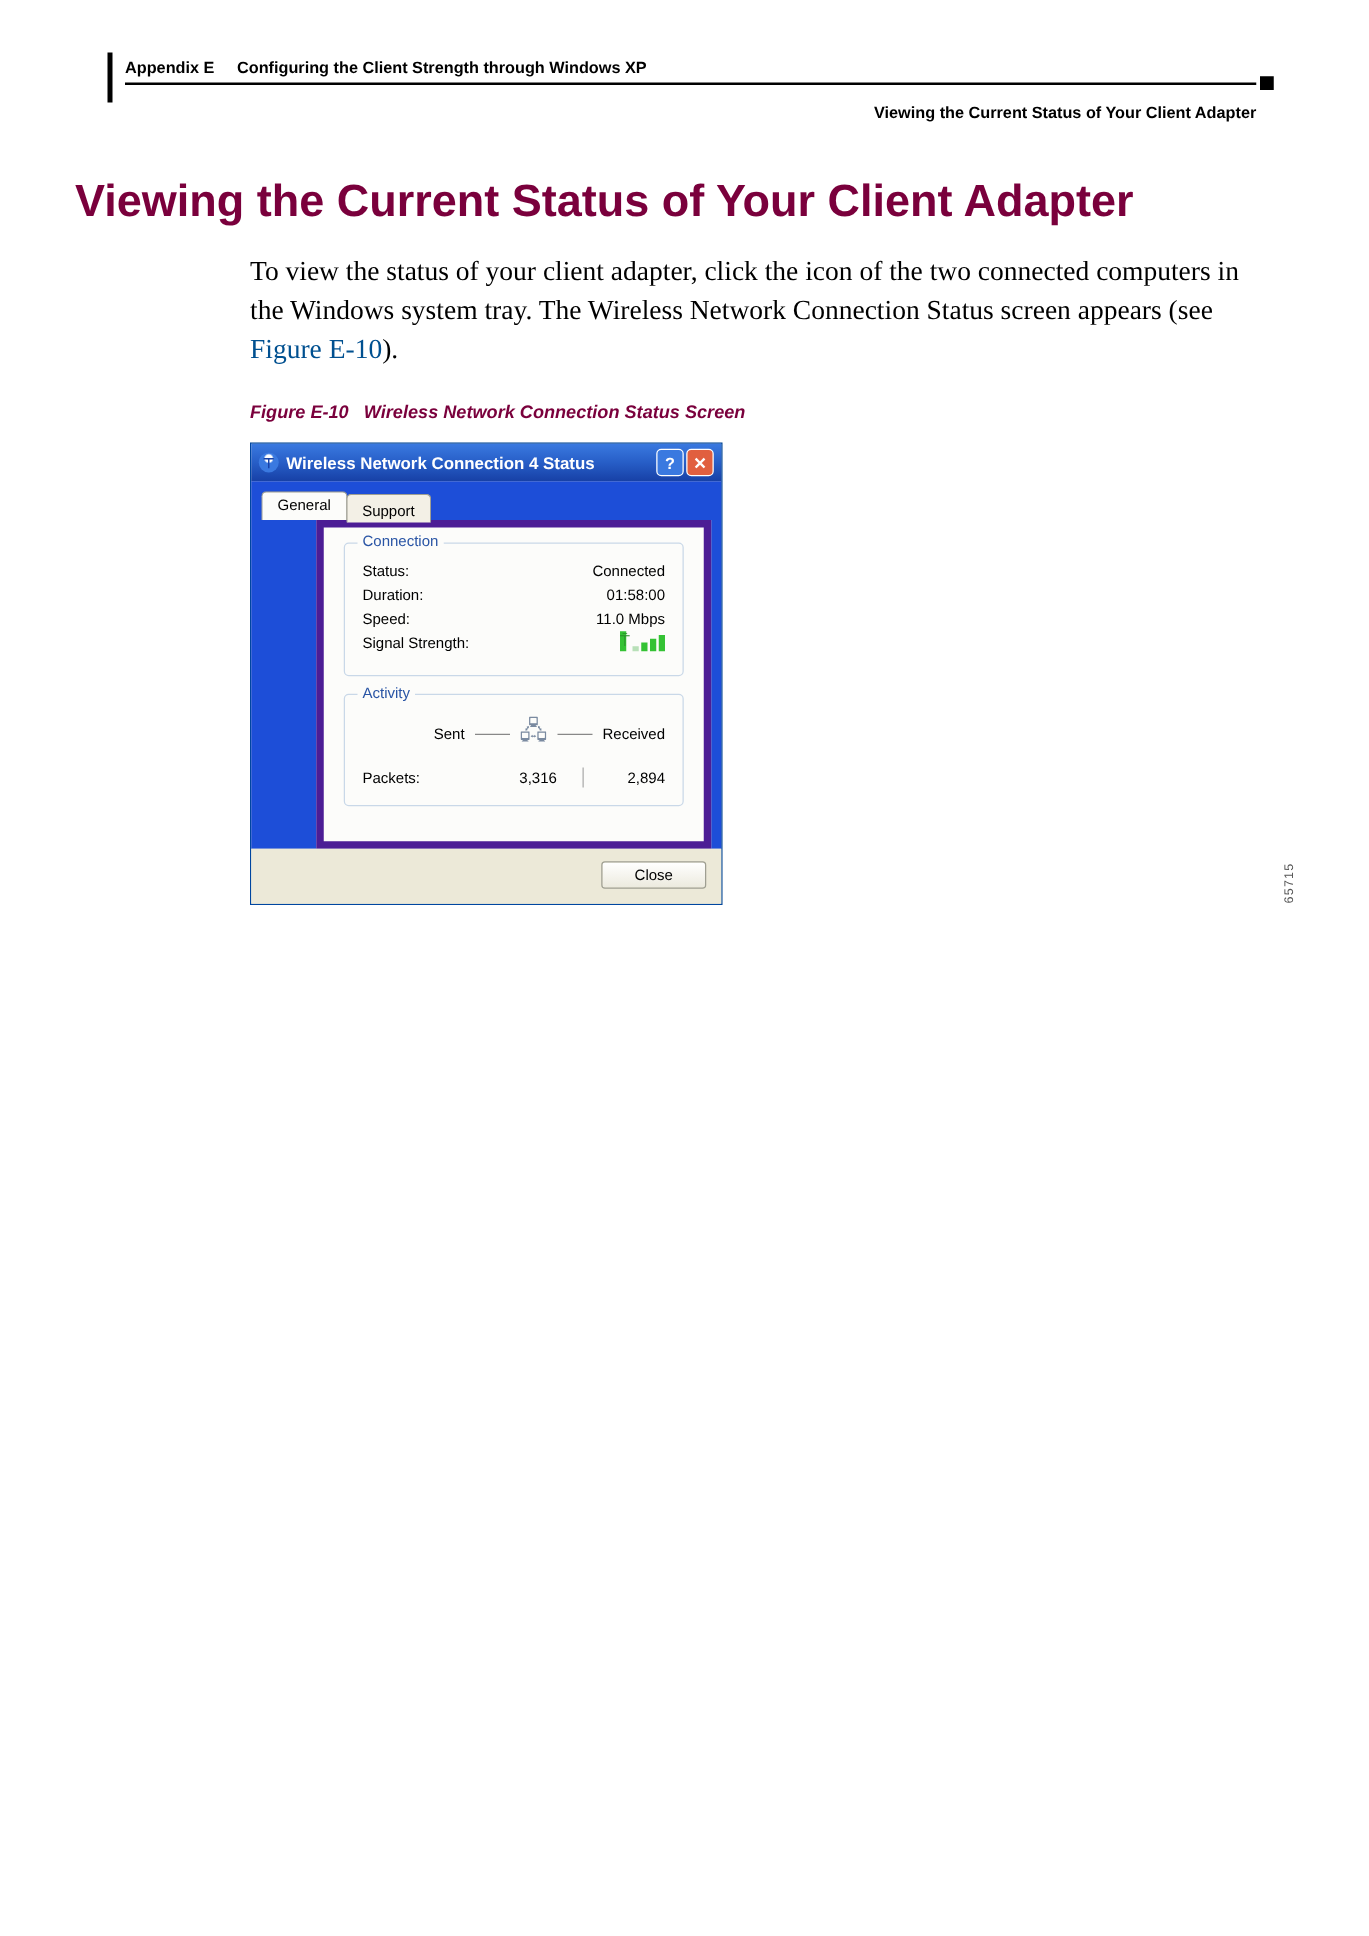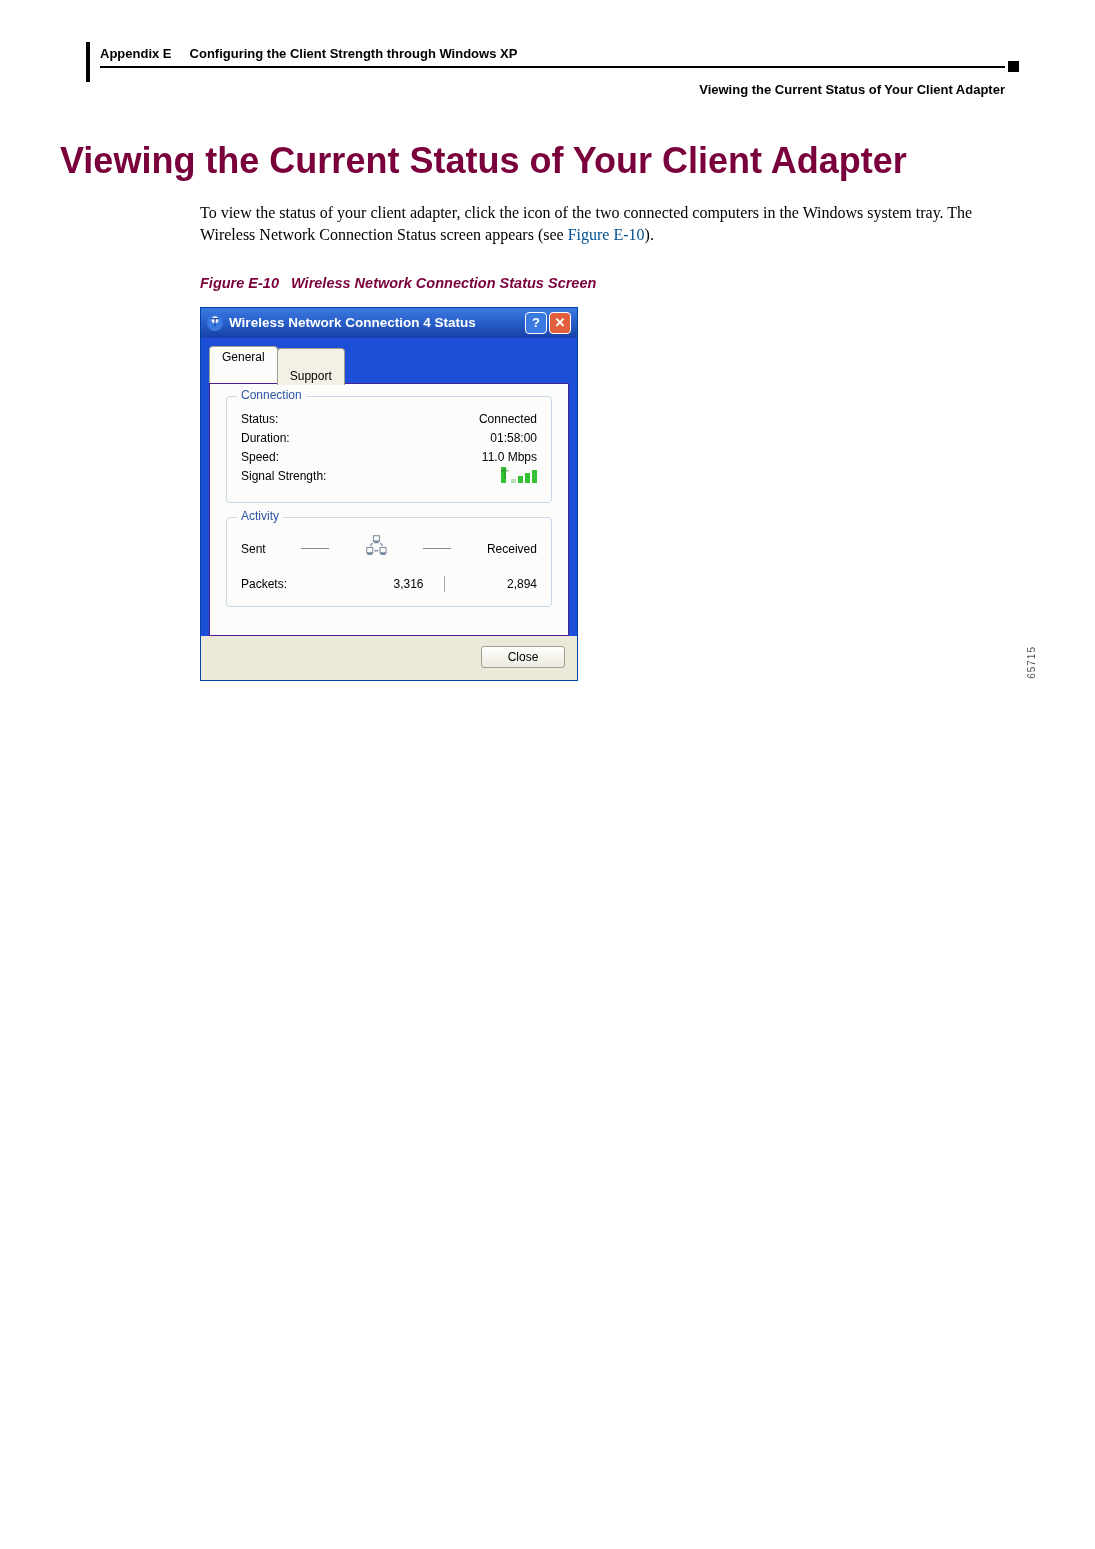--- a/index.html
+++ b/index.html
@@ -112,21 +112,21 @@
   }
   h1 {
     font-family: Arial, sans-serif;
     font-size: 36px;
     font-weight: bold;
     color: #7a003c;
     margin-bottom: 20px;
     margin-left: -40px;
   }
   .para {
-    font-size: 16px;
+    font-size: 22px;
     line-height: 1.4;
     margin-left: 100px;
     margin-bottom: 28px;
   }
   .para a { color: #005090; text-decoration: none; }
   .fig-caption {
     font-family: Arial, sans-serif;
     font-size: 14.5px;
     font-weight: bold;
     font-style: italic;
@@ -184,25 +184,26 @@
   .tabbar { display: flex; gap: 0; }
   .tab {
     padding: 3px 12px;
     background: #fcfcfa;
     border: 1px solid #9f9f92;
     border-bottom: none;
     border-radius: 4px 4px 0 0;
     margin-right: -1px;
     font-size: 12px;
   }
-  .tab.inactive { background: #f3f0e6; position: relative; top: 2px; padding-top: 20px; padding-bottom: 2px; }
+  .tab.inactive { background: #f3f0e6; position: relative; top: 2px; padding-top: 6px; padding-bottom: 2px; }
   .tabbody {
     background: #fcfcfa;
-    border: 1px solid #4c1d95;
+    border: 6px solid #4c1d95;
     padding: 12px 16px 14px 16px;
+    margin-left: 44px;
   }
 
   .group {
     border: 1px solid #c9d8e8;
     border-radius: 4px;
     padding: 10px 14px 14px 14px;
     margin-bottom: 14px;
     position: relative;
   }
   .group-legend {
@@ -231,21 +232,21 @@
     background: #34c234;
   }
   .sigbar .b1 { height: 4px; background: #b8e0b8; }
   .sigbar .b2 { height: 7px; }
   .sigbar .b3 { height: 10px; }
   .sigbar .b4 { height: 13px; }
 
   .activity-row {
     display: flex;
     align-items: center;
-    justify-content: space-between;
+    justify-content: flex-end;
     gap: 8px;
     margin: 4px 0 10px 0;
     font-size: 12px;
   }
   .actline { width: 28px; height: 1px; background: #888; }
   .acticon {
     font-size: 20px; color: #7a8aa0;
   }
   .pktrow {
     display: flex;

